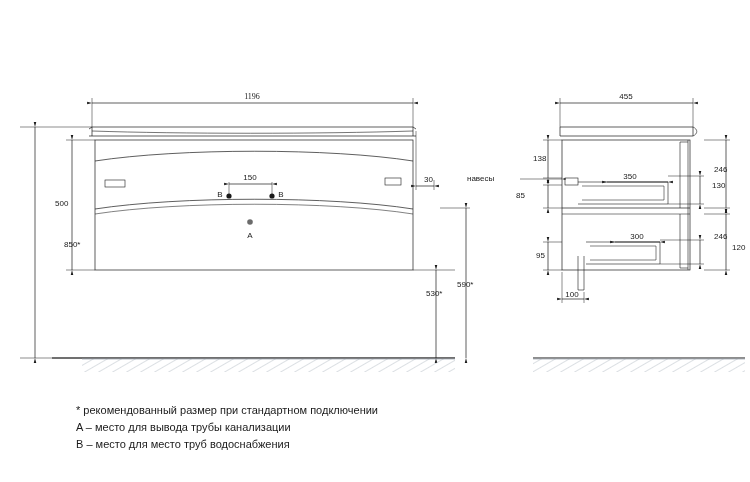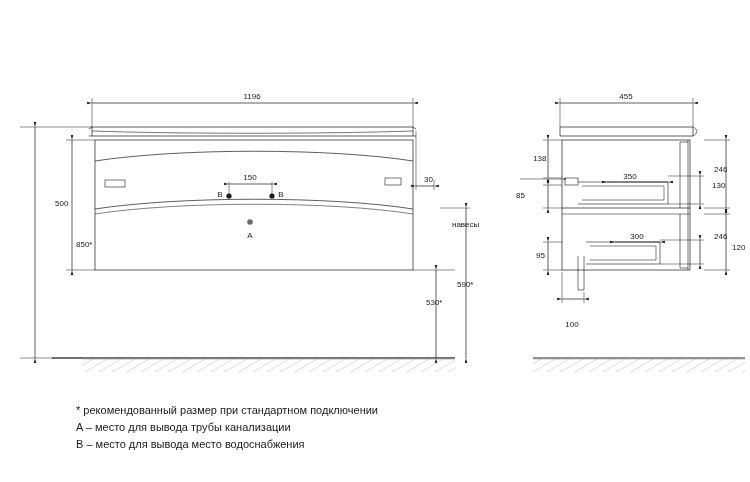--- a/index.html
+++ b/index.html
@@ -173,40 +173,40 @@
     <line x1="704" y1="270" x2="730" y2="270" stroke-width="0.5"></line>
 
     <line x1="520" y1="179" x2="562" y2="179" stroke-width="0.5" marker-end="url(#arrEnd)"></line>
 
     <line x1="533" y1="358" x2="745" y2="358" stroke-width="1"></line>
     <rect x="533" y="359" width="212" height="13" fill="url(#hatch)" stroke="none"></rect>
     <line x1="533" y1="359" x2="745" y2="359" stroke="#98a2ad" stroke-width="0.7"></line>
   </g>
 </svg>
 
-<div class="lbl c" style="left:252px; top:93px;">1196</div>
+<div class="lbl c" style="left:252px; top:93px;font-family:Liberation Serif, serif;">1196</div>
 <div class="lbl c" style="left:250px; top:174px;">150</div>
 <div class="lbl" style="left:424px; top:176px;">30</div>
 <div class="lbl" style="left:55px; top:200px;">500</div>
-<div class="lbl" style="left:32px; top:241px;padding-left:44px;">850*</div>
-<div class="lbl" style="left:426px; top:290px;margin-top:9px;">530*</div>
+<div class="lbl" style="left:20px; top:241px;padding-left:44px;">850*</div>
+<div class="lbl" style="left:426px; top:290px;">530*</div>
 <div class="lbl" style="left:457px; top:281px;">590*</div>
 
 <div class="lbl c" style="left:220px; top:191px;">B</div>
 <div class="lbl c" style="left:281px; top:191px;">B</div>
 <div class="lbl c" style="left:250px; top:232px;">A</div>
 
 <div class="lbl c" style="left:626px; top:93px;">455</div>
 <div class="lbl" style="left:533px; top:155px;">138</div>
 <div class="lbl" style="left:516px; top:192px;">85</div>
 <div class="lbl" style="left:536px; top:252px;">95</div>
-<div class="lbl c" style="left:572px; top:291px;margin-top:30px;">100</div>
+<div class="lbl c" style="left:572px; top:291px;">100</div>
 <div class="lbl c" style="left:630px; top:173px;">350</div>
 <div class="lbl c" style="left:637px; top:233px;">300</div>
 <div class="lbl" style="left:692px; top:182px;margin-left:20px;">130</div>
 <div class="lbl" style="left:732px; top:244px;">120</div>
 <div class="lbl" style="left:714px; top:166px;">246</div>
 <div class="lbl" style="left:714px; top:233px;">246</div>
-<div class="lbl" style="left:452px; top:175px;margin-top:46px;">навесы</div>
+<div class="lbl" style="left:467px; top:175px;">навесы</div>
 
 <div class="note" style="left:76px; top:405px;">* рекомендованный размер при стандартном подключении</div>
 <div class="note" style="left:76px; top:422px;">A – место для вывода трубы канализации</div>
-<div class="note" style="left:76px; top:439px;">B – место для вывода место водоснабжения</div>
+<div class="note" style="left:76px; top:439px;">B – место для место труб водоснабжения</div>
 
 </body></html>

